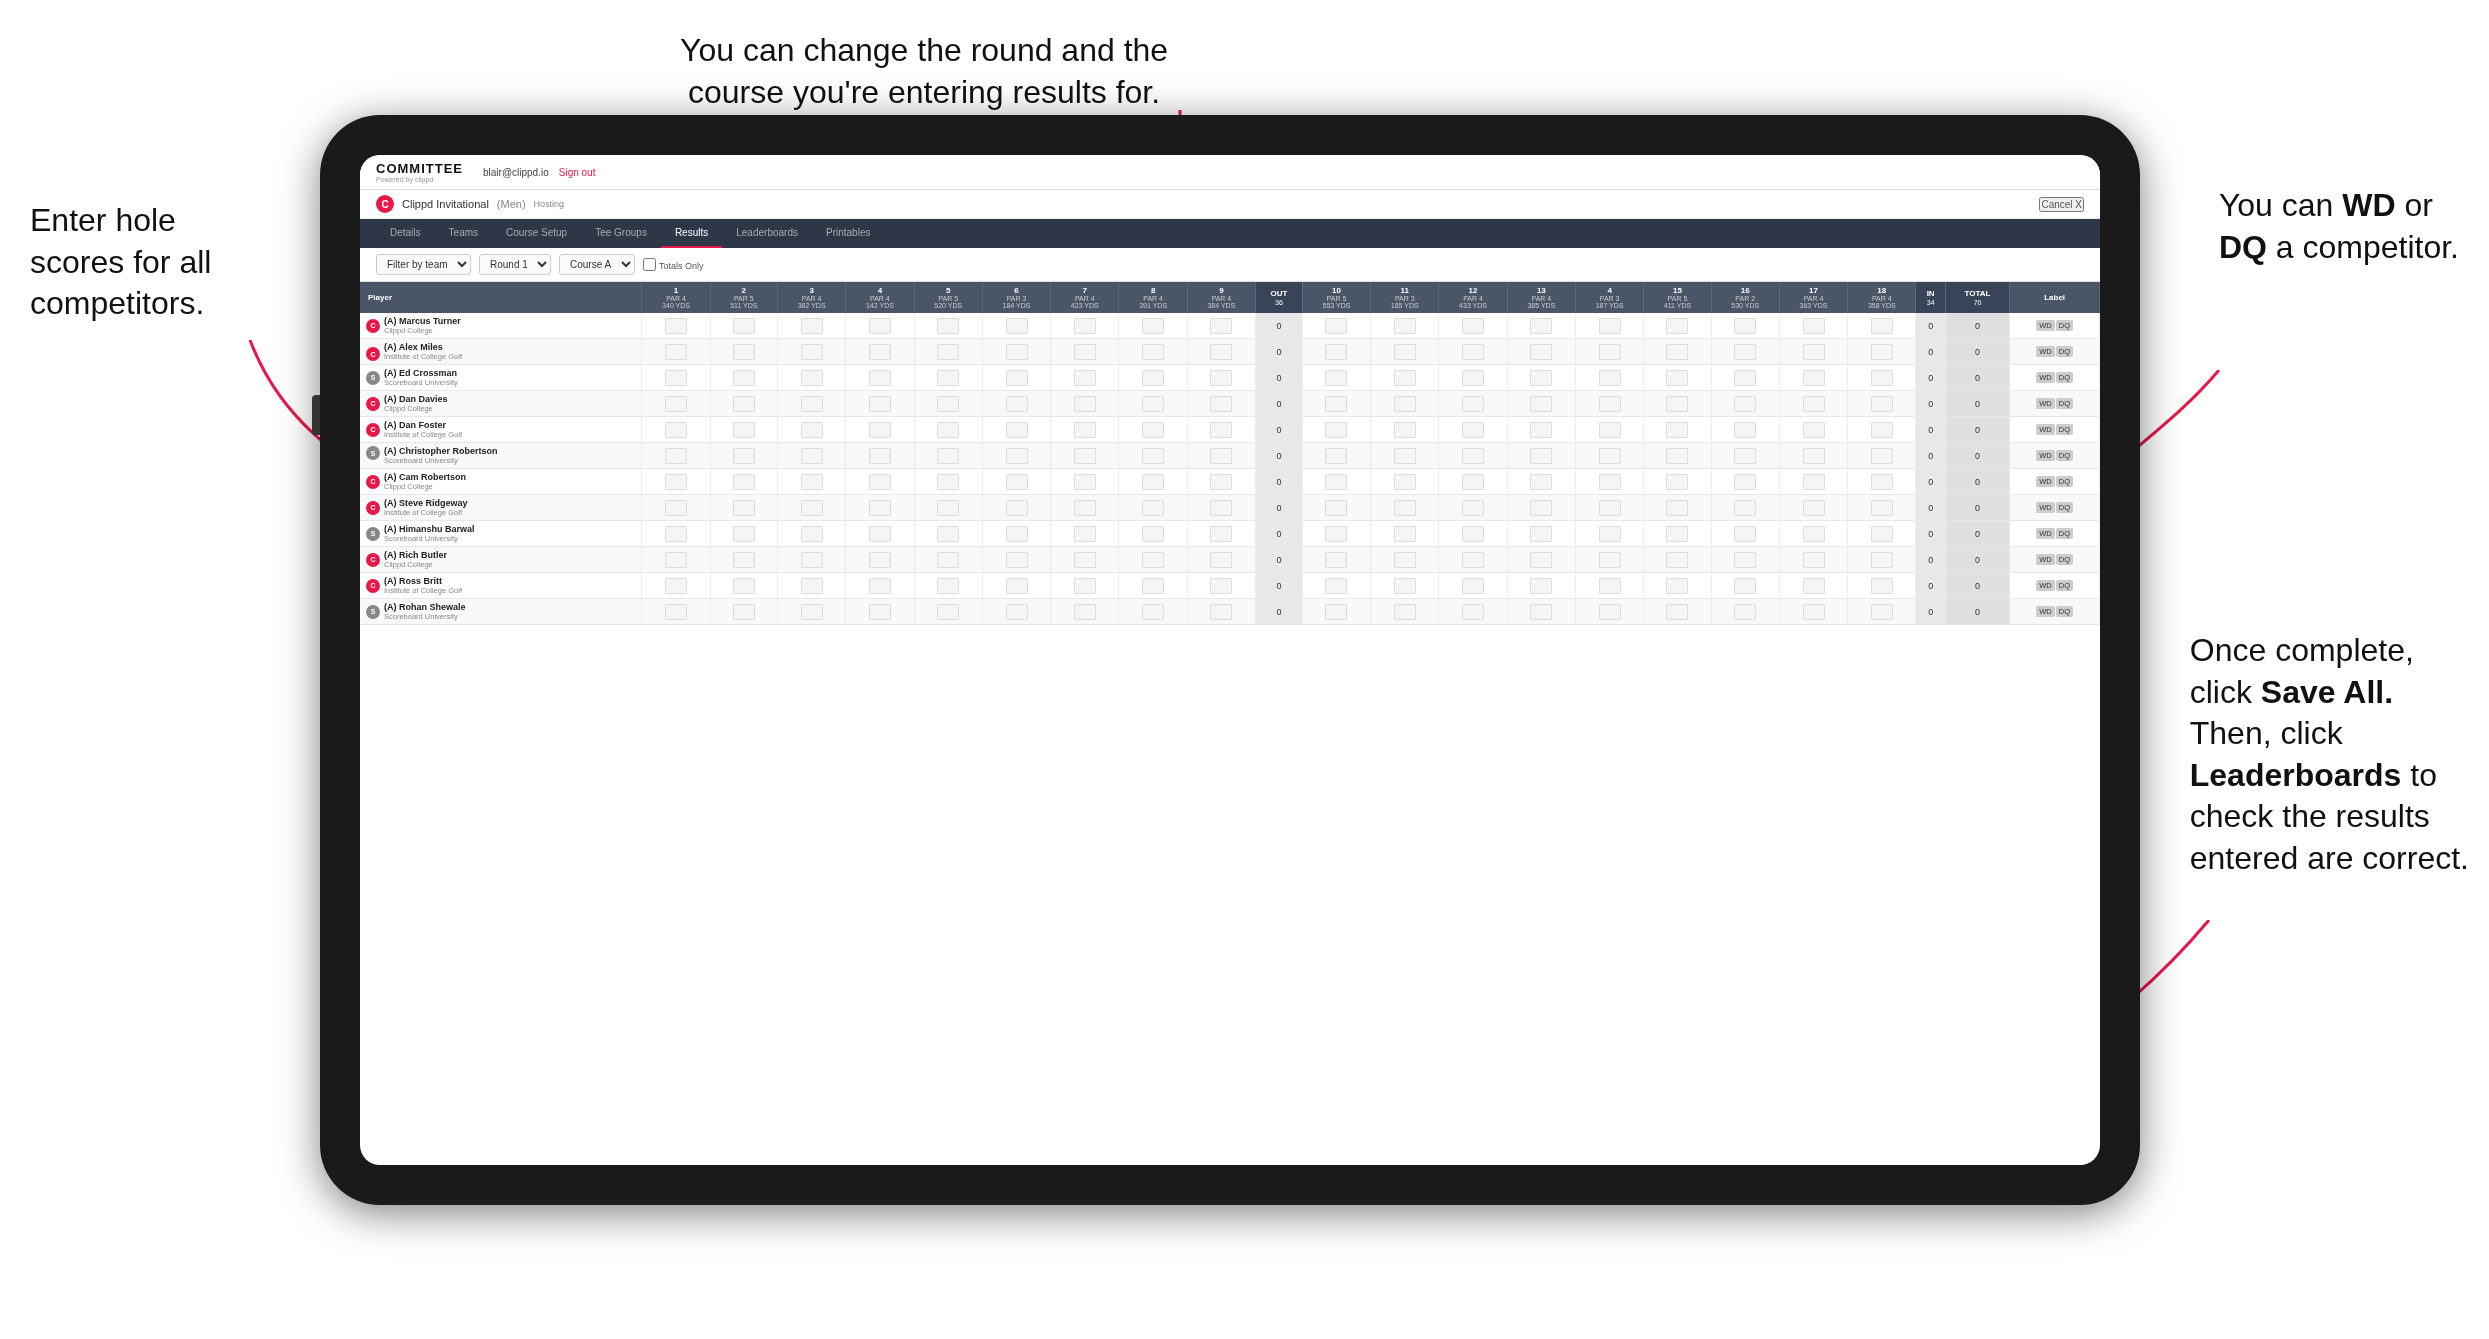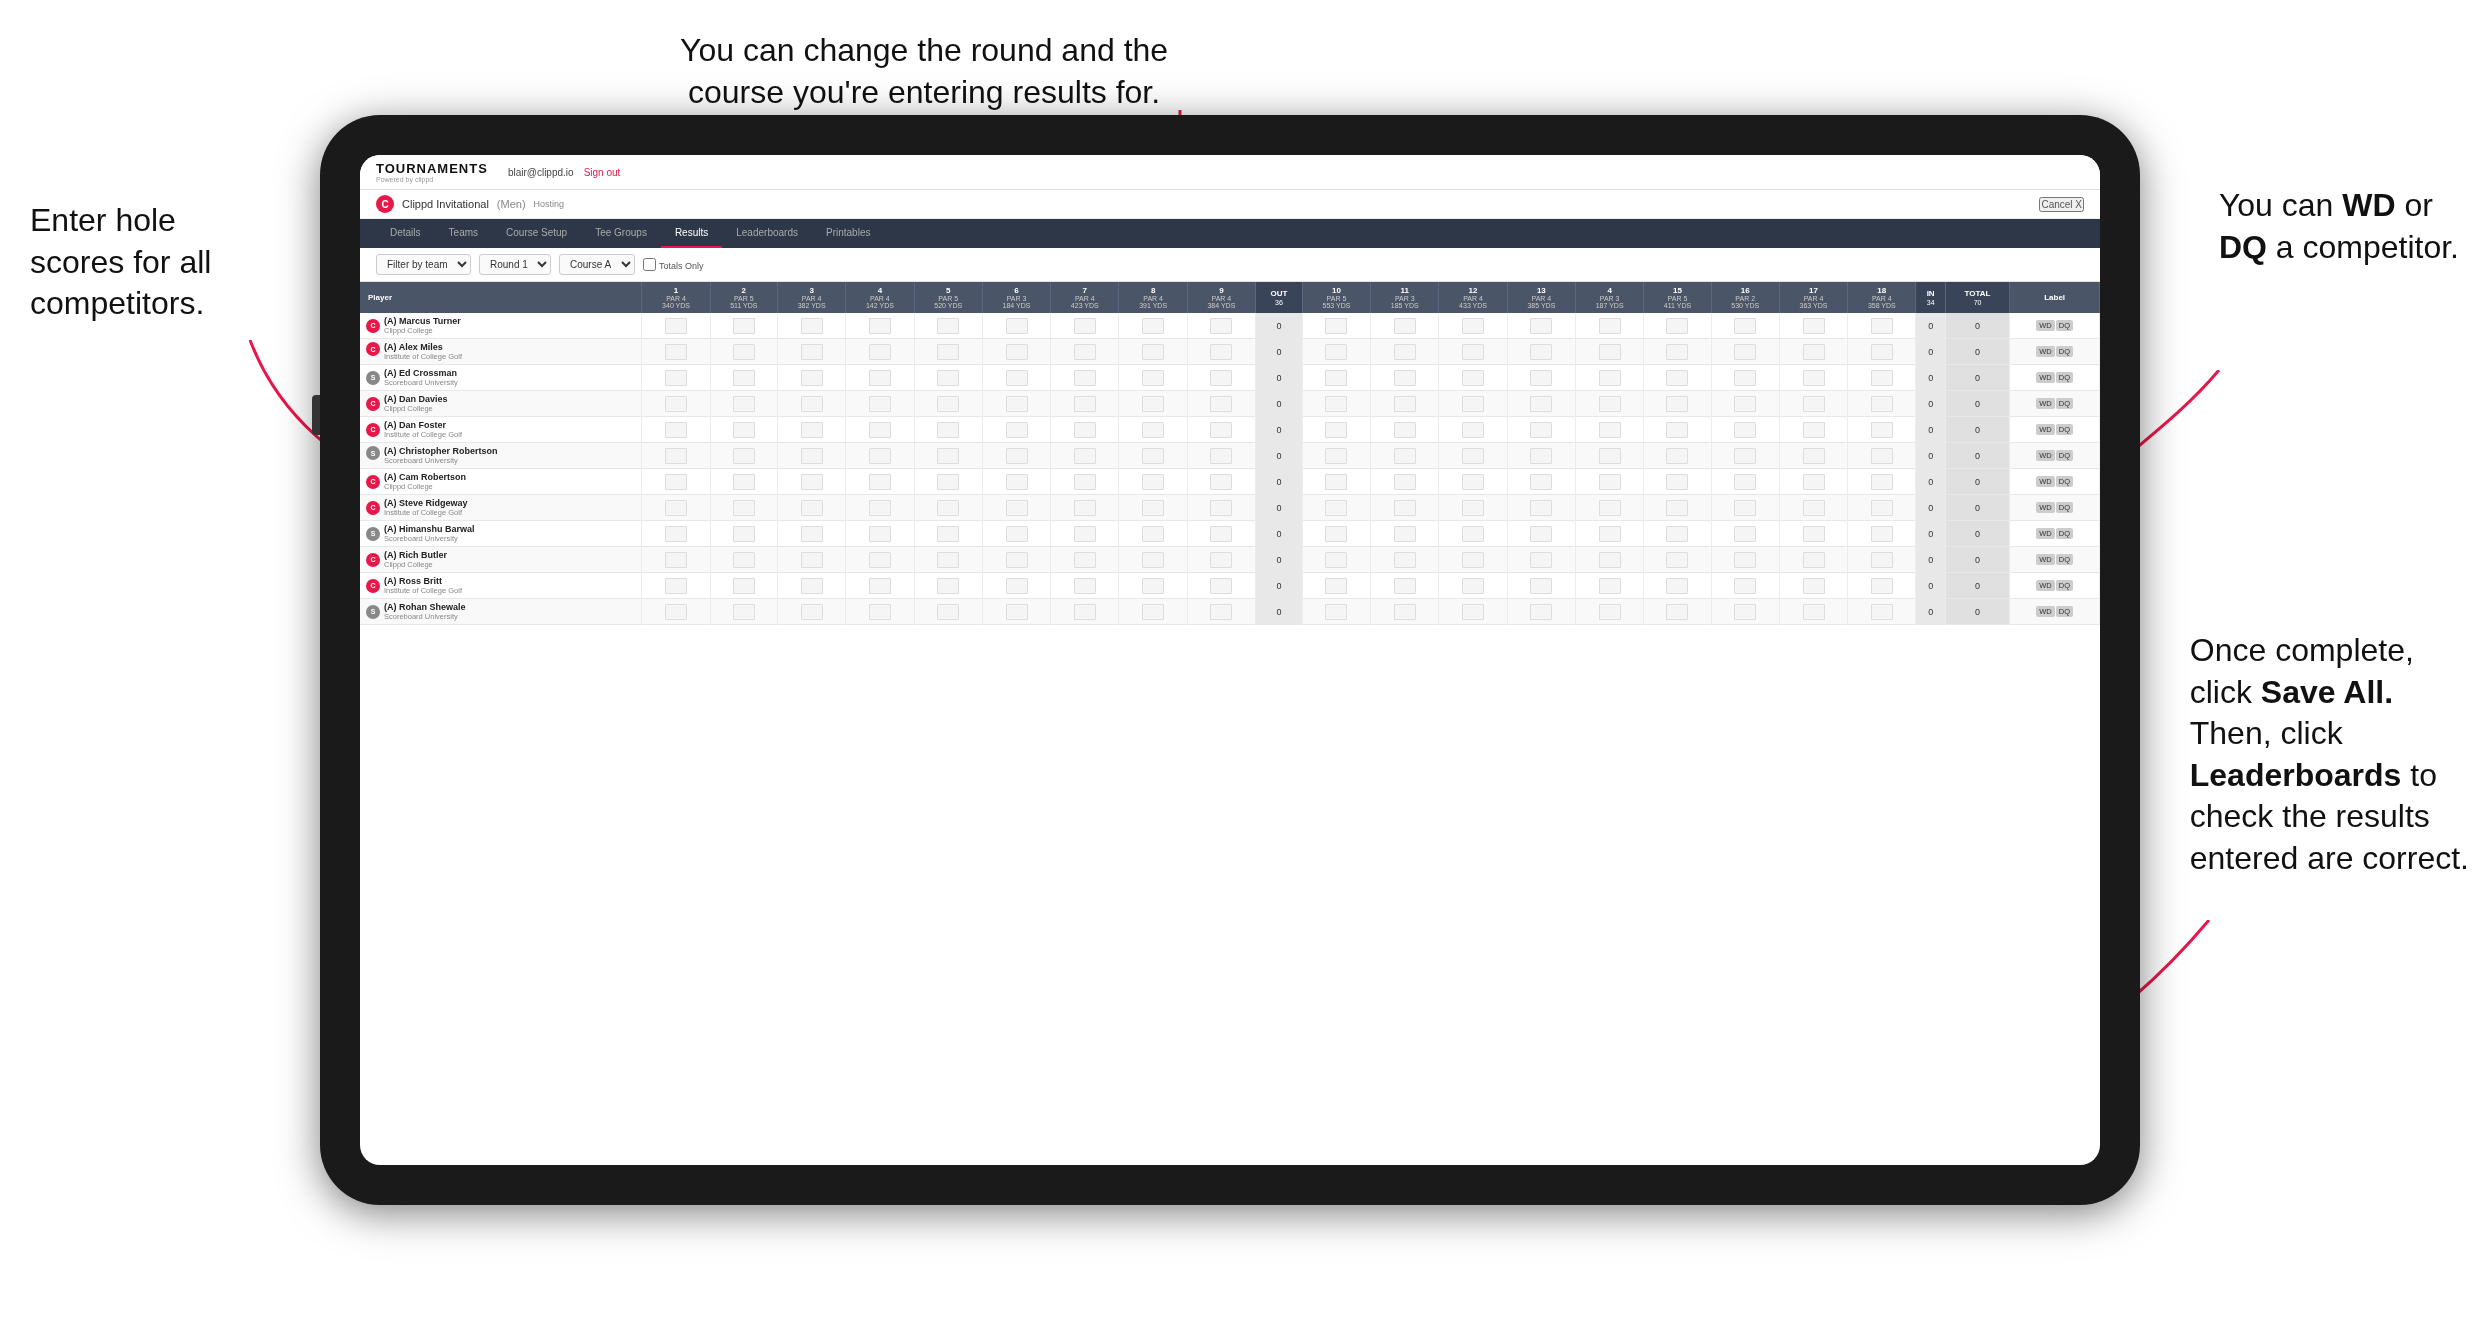--- a/index.html
+++ b/index.html
@@ -384,21 +384,21 @@
 
 <div class="tablet-shell">
 
   <div style="position:absolute; left:-8px; top:280px; width:8px; height:40px; background:#333; border-radius:4px 0 0 4px;"></div>
 
   <div class="tablet-screen">
     <div class="app-wrapper">
 
       <div class="top-nav">
         <div>
-          <span class="brand">TOURNAMENTS</span>
+          <span class="brand">COMMITTEE</span>
           <span class="brand-sub">Powered by clippd</span>
         </div>
         <div class="nav-right">
           <span>blair@clippd.io</span>
           <span style="cursor:pointer;color:#e8174a;">Sign out</span>
         </div>
       </div>
 
       <div class="breadcrumb-bar">
         <div class="breadcrumb-left">
@@ -498,21 +498,21 @@
                 <td style="padding: 2px;"><input type="text" style="width: 22px; height: 16px; border: 1px solid rgb(221, 221, 221); background: rgb(245, 245, 245); font-size: 8px; text-align: center; border-radius: 1px;"></td>
                 <td style="padding: 2px;"><input type="text" style="width: 22px; height: 16px; border: 1px solid rgb(221, 221, 221); background: rgb(245, 245, 245); font-size: 8px; text-align: center; border-radius: 1px;"></td>
                 <td style="padding: 2px;"><input type="text" style="width: 22px; height: 16px; border: 1px solid rgb(221, 221, 221); background: rgb(245, 245, 245); font-size: 8px; text-align: center; border-radius: 1px;"></td>
                 <td style="padding: 2px;"><input type="text" style="width: 22px; height: 16px; border: 1px solid rgb(221, 221, 221); background: rgb(245, 245, 245); font-size: 8px; text-align: center; border-radius: 1px;"></td>
                 <td style="background: rgb(232, 232, 232);">0</td>
                 <td style="background: rgb(224, 224, 224);">0</td>
                 <td style="white-space: nowrap;"><button class="wd-btn">WD</button><button class="dq-btn">DQ</button></td>
               </tr>
               <tr>
                 <td style="text-align: left; padding: 3px 6px;">
-      <div style="display:flex;align-items:flex-start;gap:4px;">
+      <div style="display:flex;align-items:flex-end;gap:4px;">
         <div class="player-icon red">C</div>
         <div class="player-name-block">
           <span class="player-name">(A) Alex Miles</span>
           <span class="player-club">Institute of College Golf</span>
         </div>
       </div>
                 </td>
                 <td style="padding: 2px;"><input type="text" style="width: 22px; height: 16px; border: 1px solid rgb(221, 221, 221); background: rgb(245, 245, 245); font-size: 8px; text-align: center; border-radius: 1px;"></td>
                 <td style="padding: 2px;"><input type="text" style="width: 22px; height: 16px; border: 1px solid rgb(221, 221, 221); background: rgb(245, 245, 245); font-size: 8px; text-align: center; border-radius: 1px;"></td>
                 <td style="padding: 2px;"><input type="text" style="width: 22px; height: 16px; border: 1px solid rgb(221, 221, 221); background: rgb(245, 245, 245); font-size: 8px; text-align: center; border-radius: 1px;"></td>

